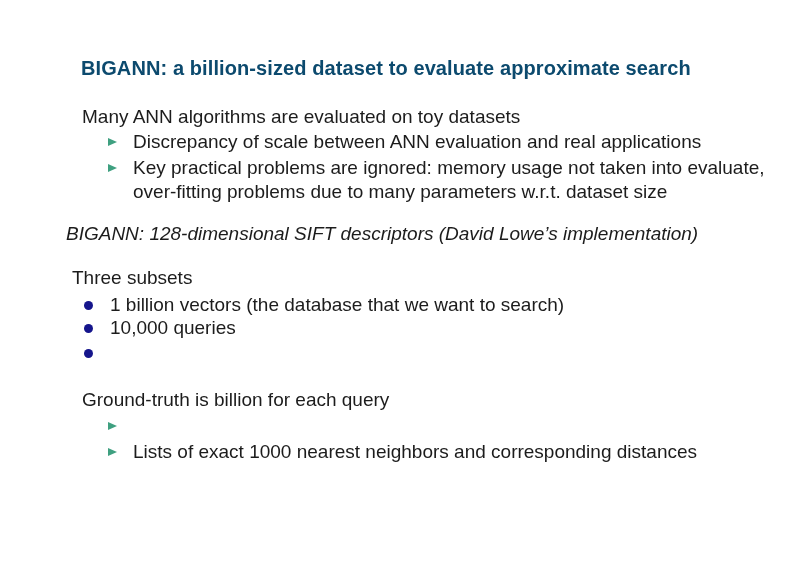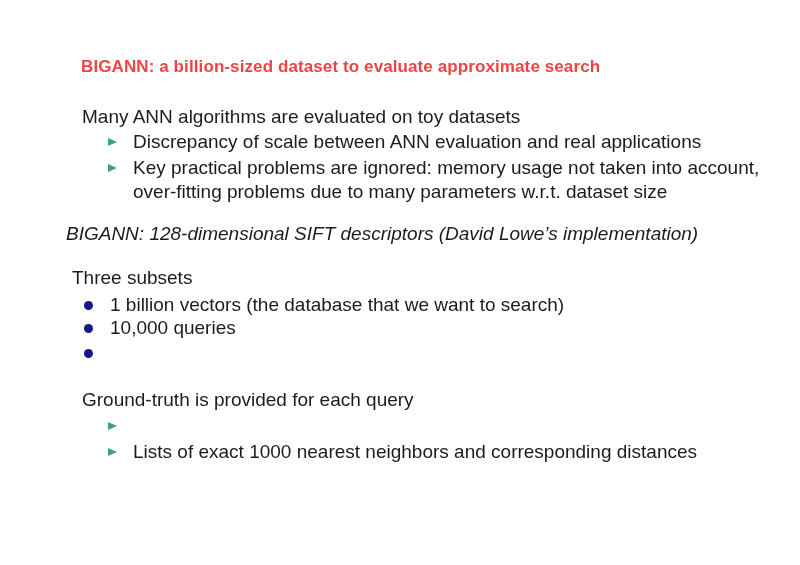--- a/index.html
+++ b/index.html
@@ -13,23 +13,23 @@
     height: 565px;
     background: #ffffff;
     font-family: "Liberation Sans", sans-serif;
     color: #1c1c1c;
     overflow: hidden;
   }
   .slide-title {
     position: absolute;
     left: 81px;
     top: 57px;
-    font-size: 17px;
+    font-size: 20px;
     font-weight: bold;
-    color: #ef4444;
+    color: #0c4a6e;
     white-space: nowrap;
     letter-spacing: 0.1px;
   }
   .line {
     position: absolute;
     font-size: 19px;
     line-height: 18px;
     white-space: nowrap;
   }
   .arrow-marker {
@@ -54,35 +54,35 @@
 <div class="slide">
 
   <div class="slide-title">BIGANN: a billion-sized dataset to evaluate approximate search</div>
 
   <div class="line" style="left:82px; top:108px;">Many ANN algorithms are evaluated on toy datasets</div>
 
   <span class="arrow-marker" style="left:108px; top:138px;"></span>
   <div class="line" style="left:133px; top:133px;text-align:right;">Discrepancy of scale between ANN evaluation and real applications</div>
 
   <span class="arrow-marker" style="left:108px; top:164px;"></span>
-  <div class="line" style="left:133px; top:159px;">Key practical problems are ignored: memory usage not taken into account,</div>
+  <div class="line" style="left:133px; top:159px;">Key practical problems are ignored: memory usage not taken into evaluate,</div>
   <div class="line" style="left:133px; top:183px;">over-fitting problems due to many parameters w.r.t. dataset size</div>
 
   <div class="line" style="left:66px; top:225px;font-style:italic;">BIGANN: 128-dimensional SIFT descriptors (David Lowe’s implementation)</div>
 
   <div class="line" style="left:72px; top:269px;">Three subsets</div>
 
   <span class="disc-marker" style="left:84px; top:301px;"></span>
   <div class="line" style="left:110px; top:296px;">1 billion vectors (the database that we want to search)</div>
 
   <span class="disc-marker" style="left:84px; top:324px;"></span>
   <div class="line" style="left:110px; top:319px;">10,000 queries</div>
 
   <span class="disc-marker" style="left:84px; top:349px;"></span>
 
-  <div class="line" style="left:82px; top:391px;">Ground-truth is provided for each query</div>
+  <div class="line" style="left:82px; top:391px;">Ground-truth is billion for each query</div>
 
   <span class="arrow-marker" style="left:108px; top:422px;"></span>
 
   <span class="arrow-marker" style="left:108px; top:448px;"></span>
   <div class="line" style="left:133px; top:443px;">Lists of exact 1000 nearest neighbors and corresponding distances</div>
 
 </div>
 
 </body></html>

